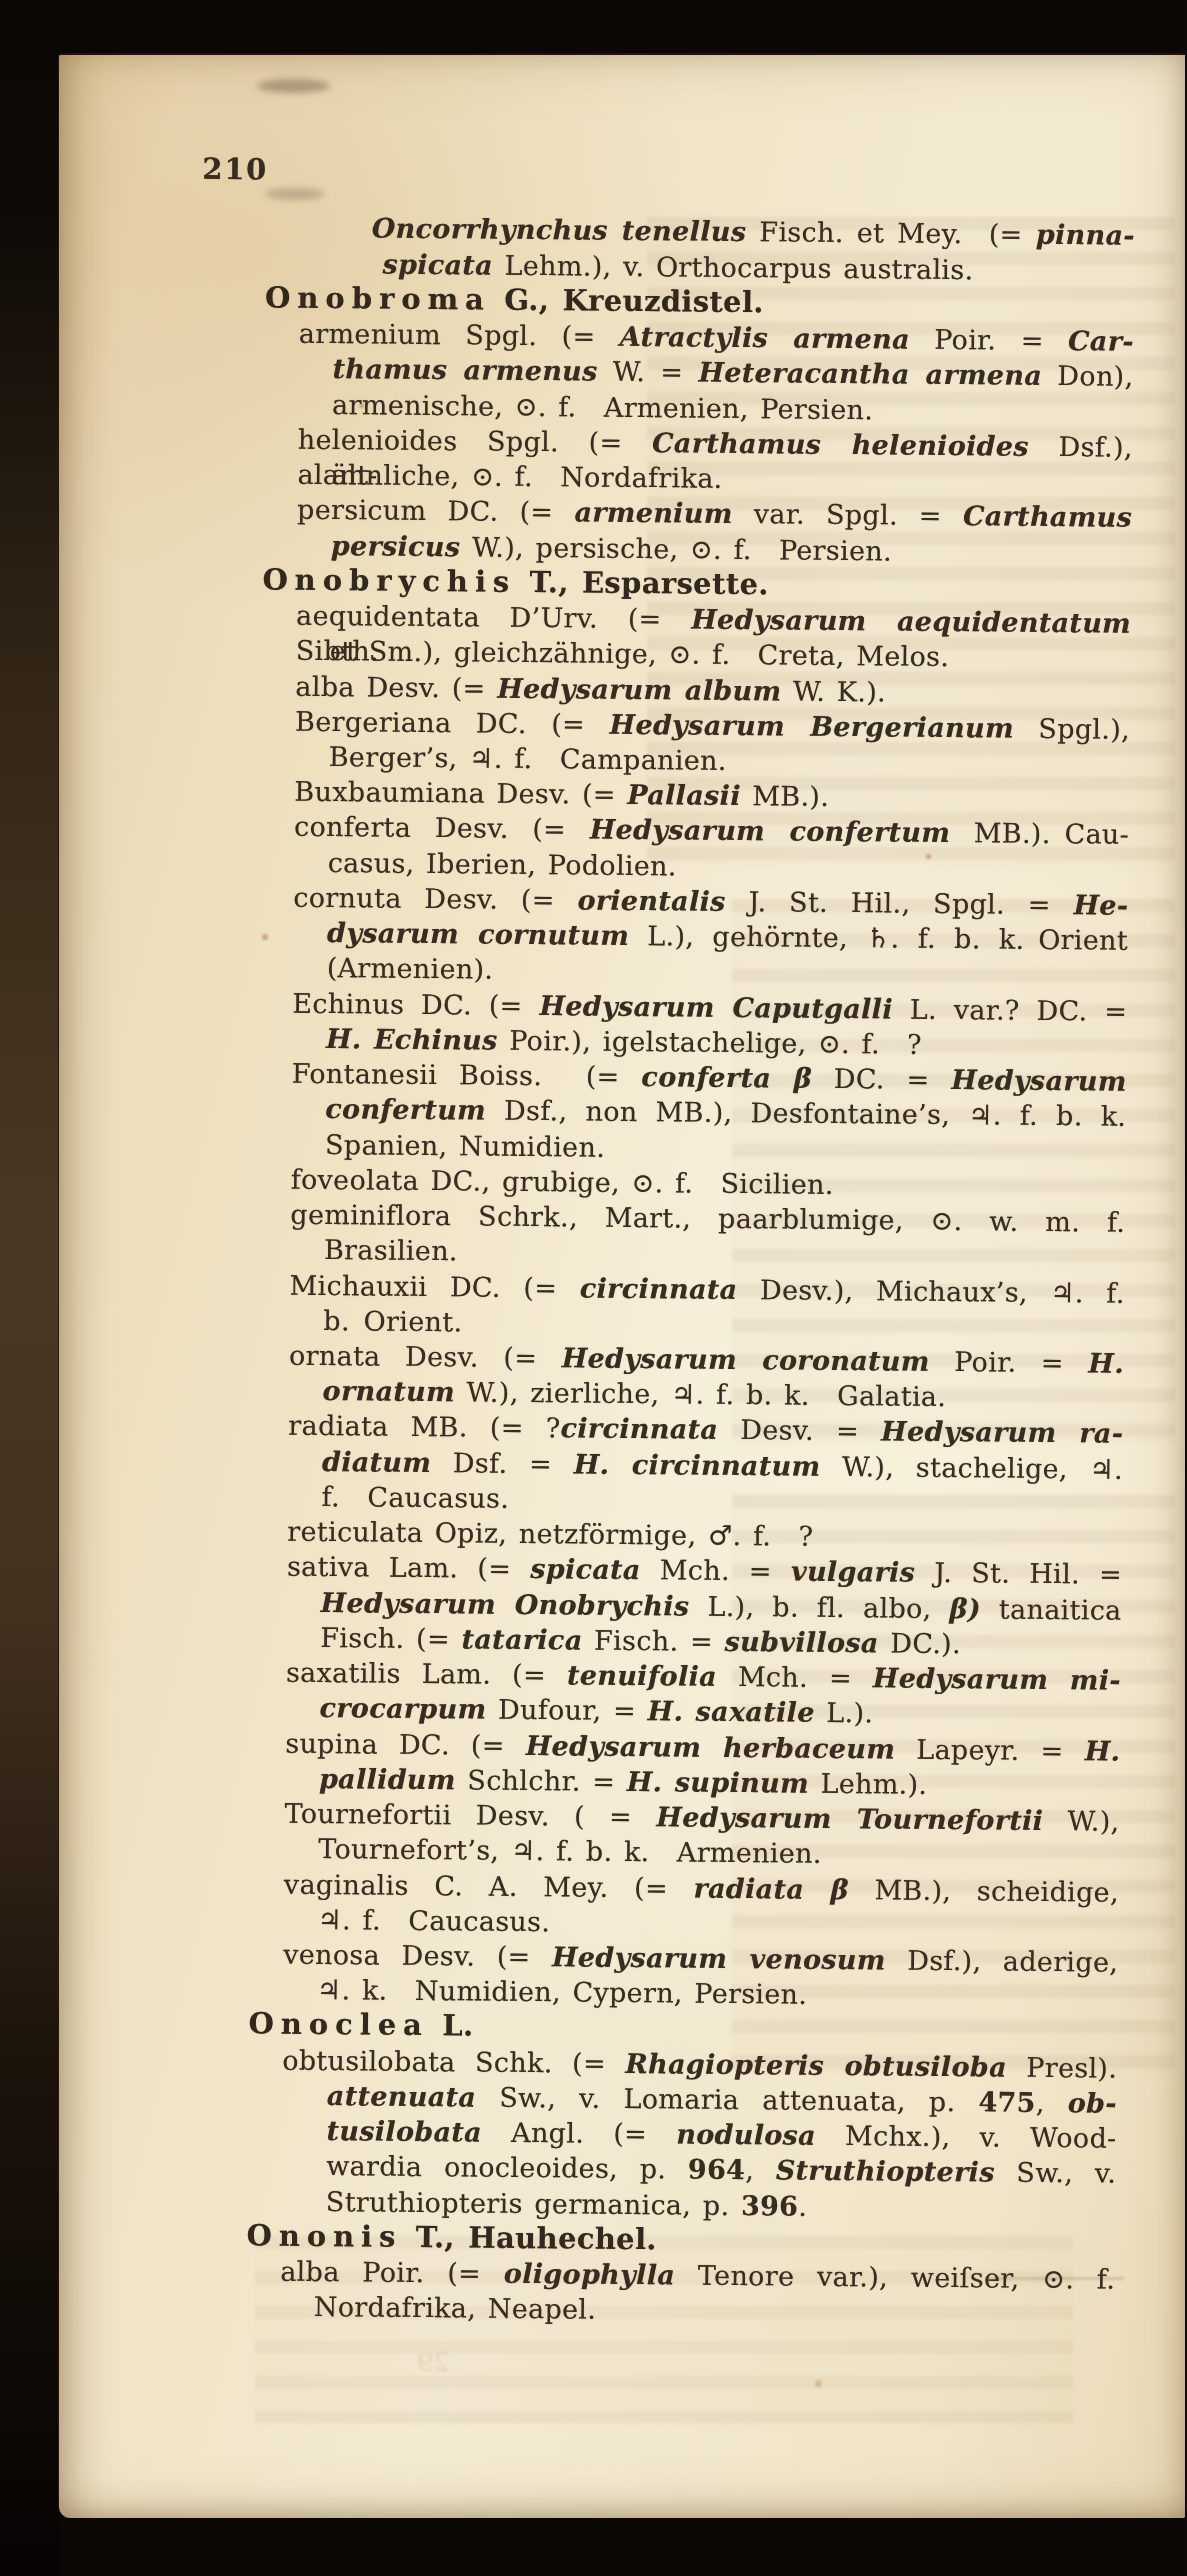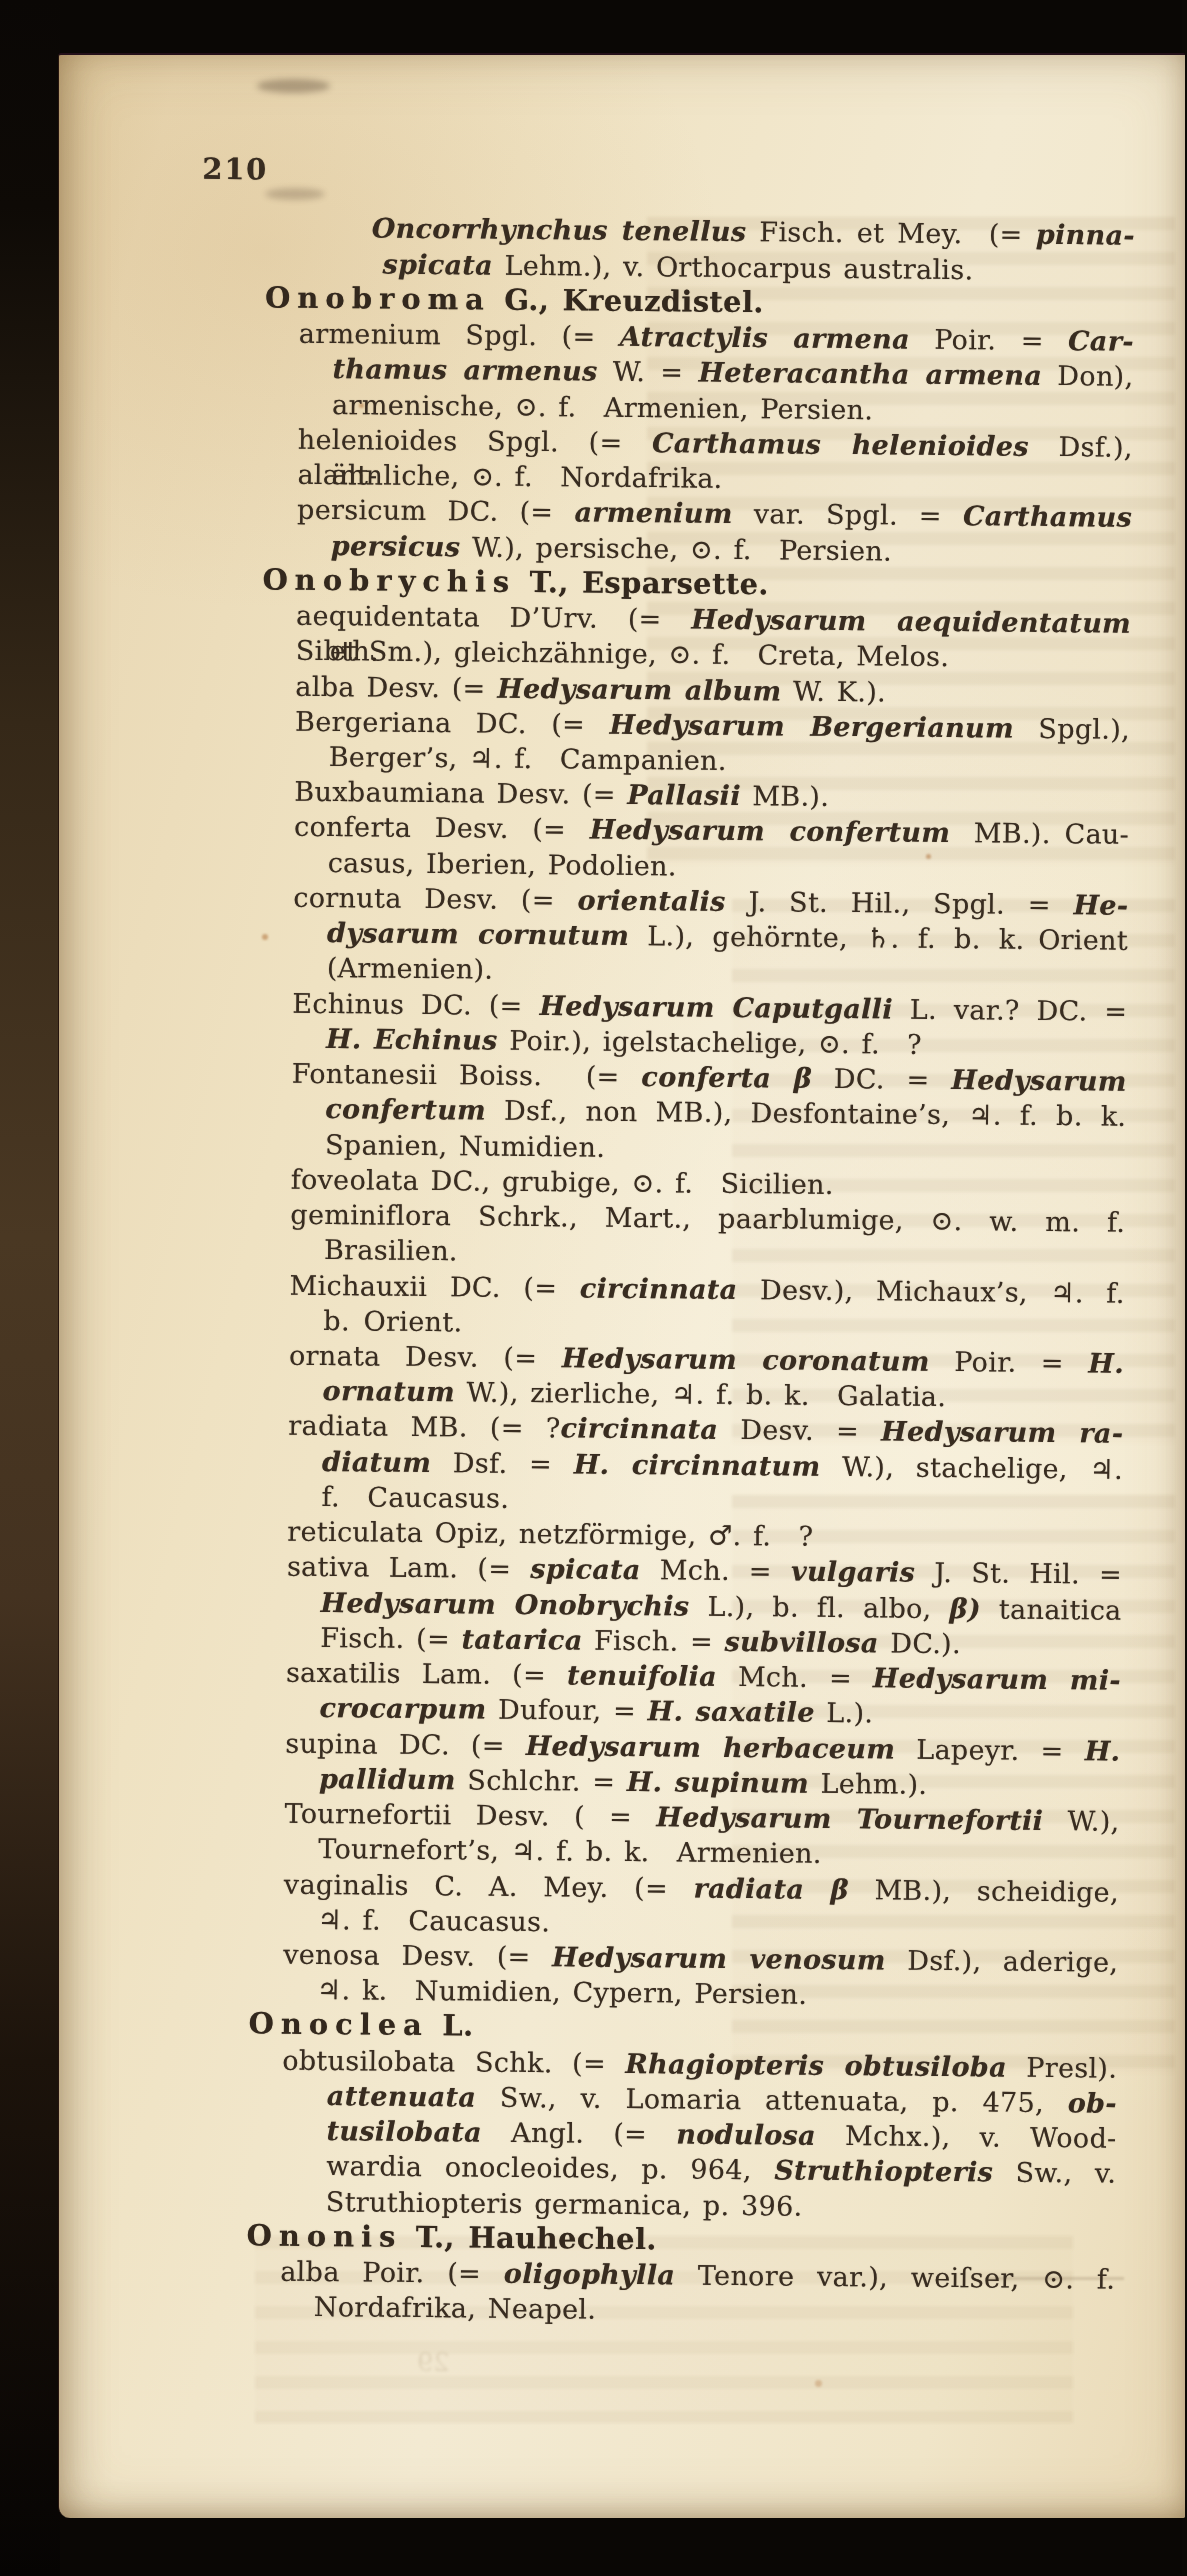--- a/index.html
+++ b/index.html
@@ -52,21 +52,21 @@
     text-shadow:0 0 0.9px rgba(56,44,32,0.55);
   }
   .line{
     position:absolute;font-size:27px;line-height:35px;height:35px;
     white-space:pre-wrap;word-spacing:0.10em;letter-spacing:0.012em;
     text-shadow:0 0 0.9px rgba(56,44,32,0.50);
   }
   .line.just{text-align:justify;text-align-last:justify;text-justify:inter-word;}
   .line.genus{font-size:29px;font-weight:700;color:#33281d;}
   .line .it{font-style:italic;font-weight:600;}
-  .line .bd{font-weight:400;}
+  .line .bd{font-weight:700;}
   .line .sp{letter-spacing:0.24em;}
 </style>
 </head>
 <body>
 
 <div class="gutter-left"></div>
 <div class="edge-right"></div>
 
 <div class="page">
   <div class="showthrough" style="left:588px;top:162px;width:528px;height:648px;"></div>

